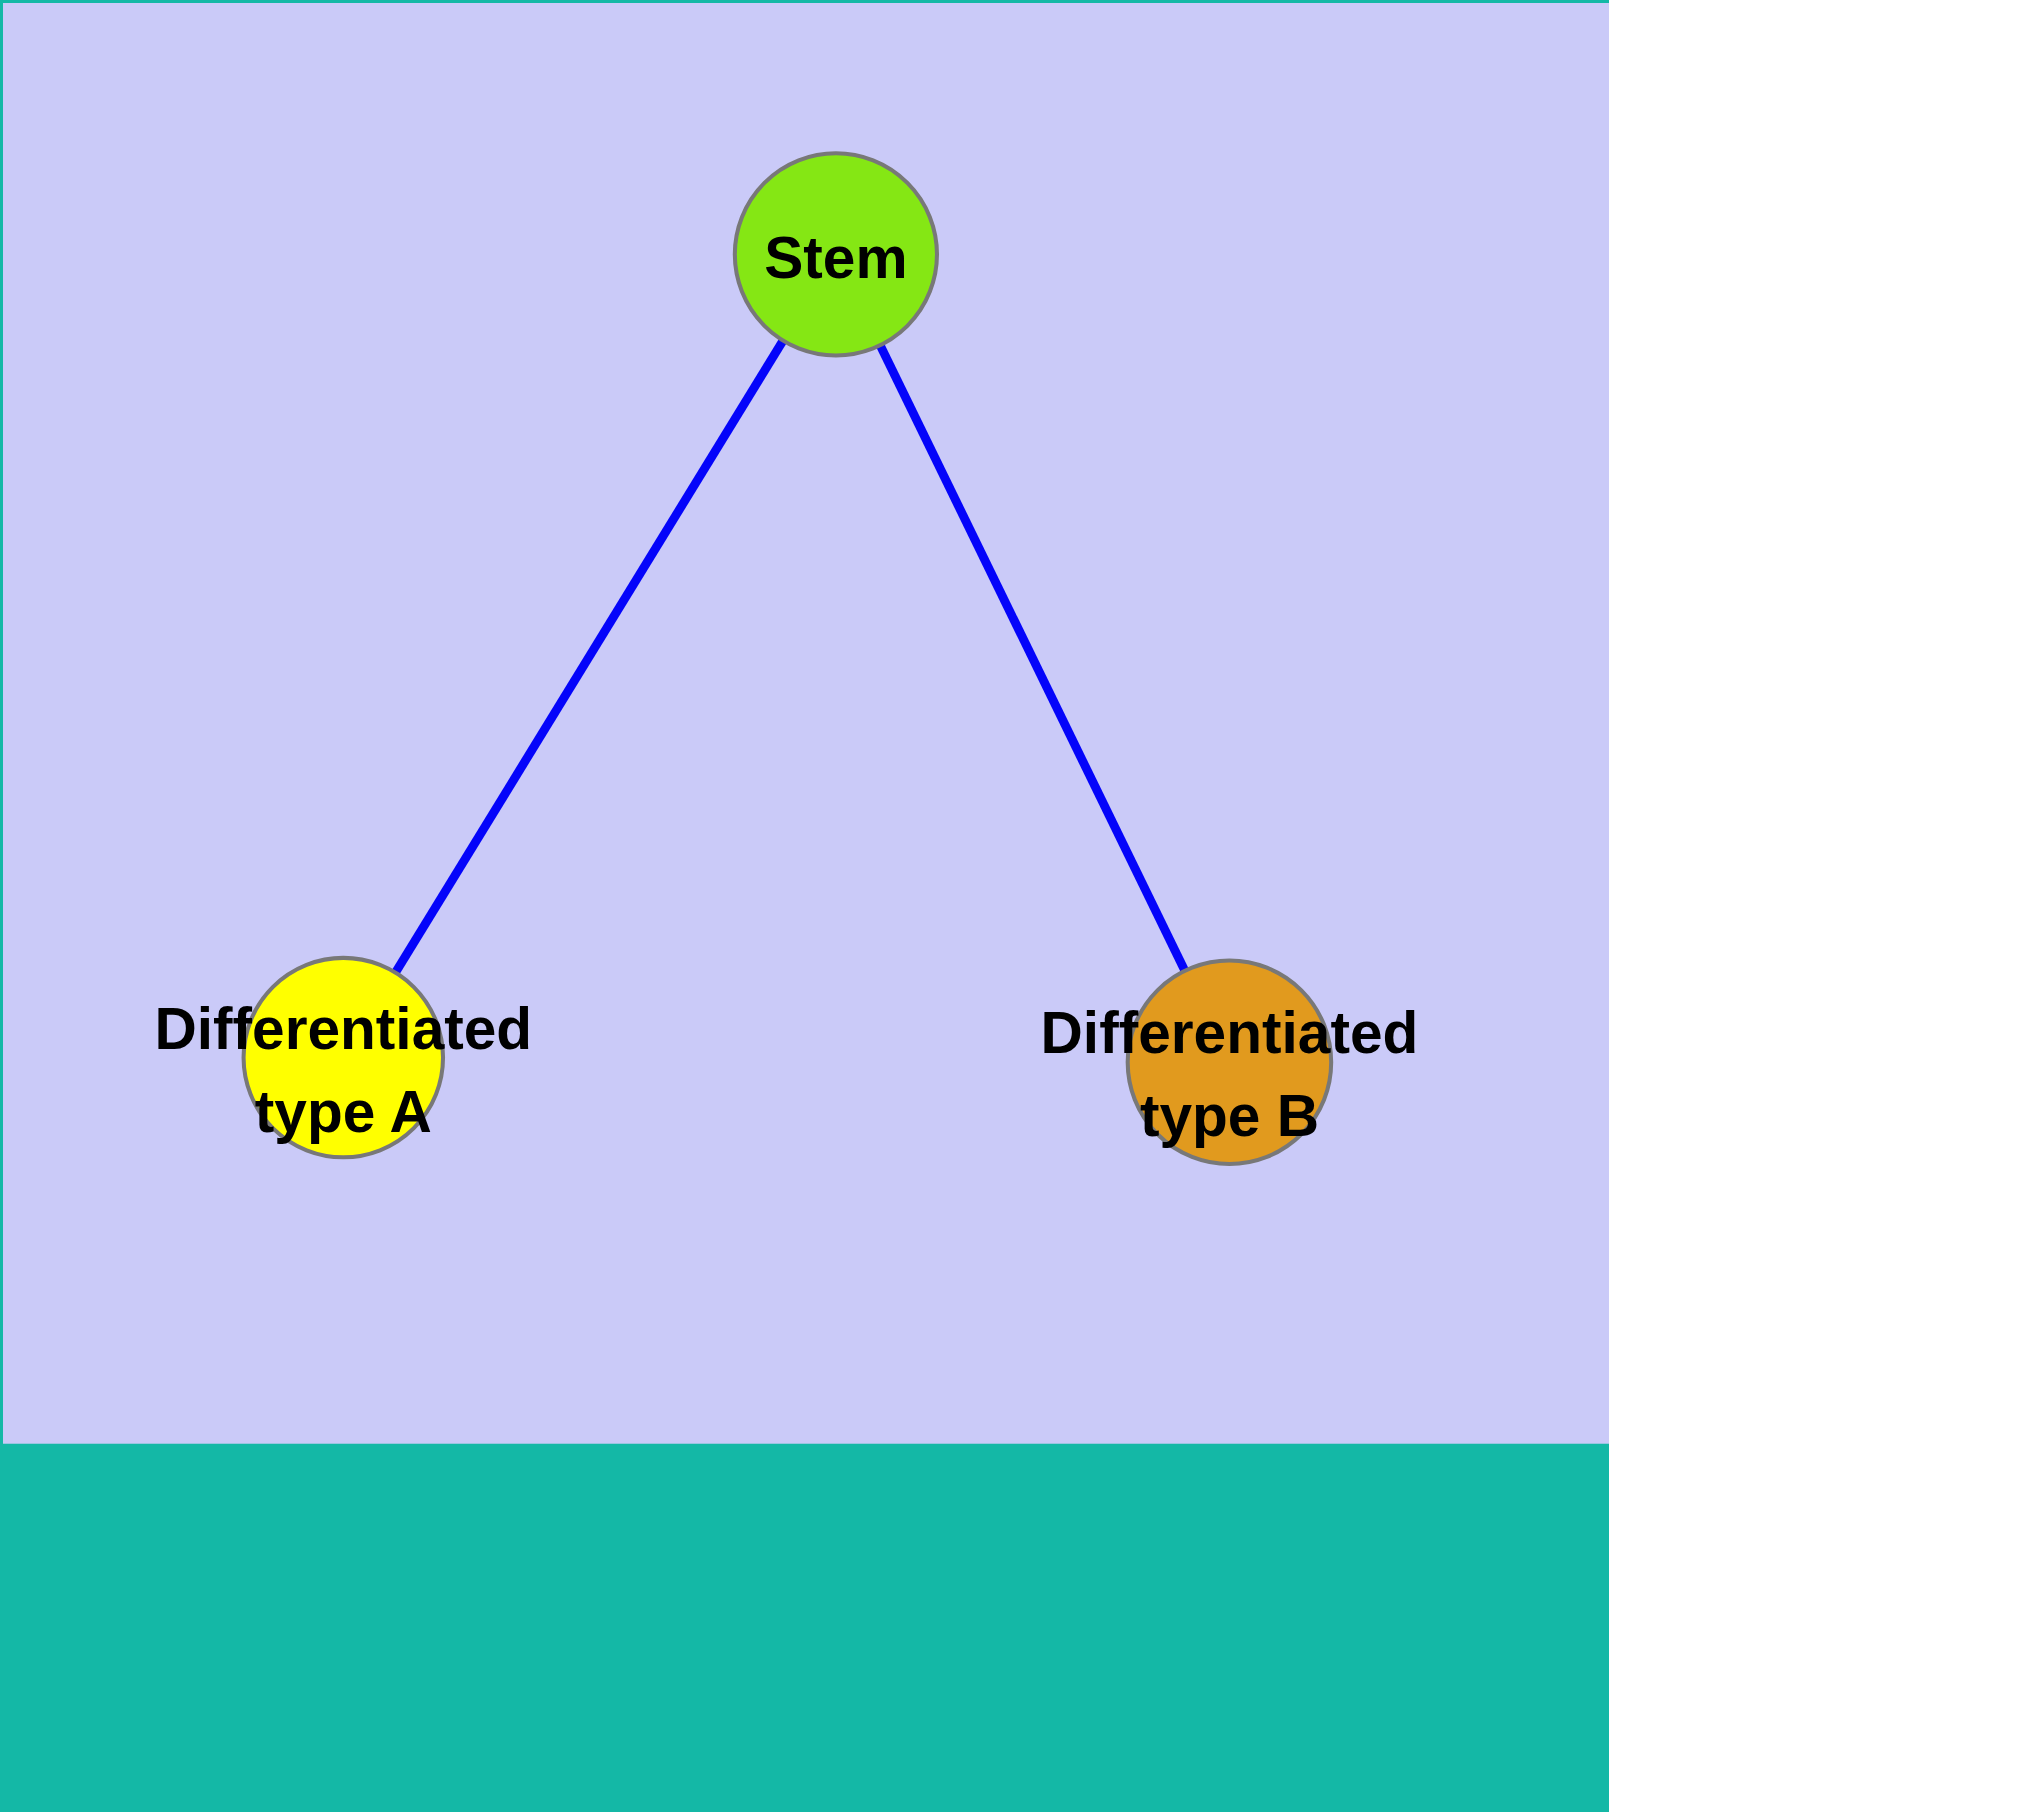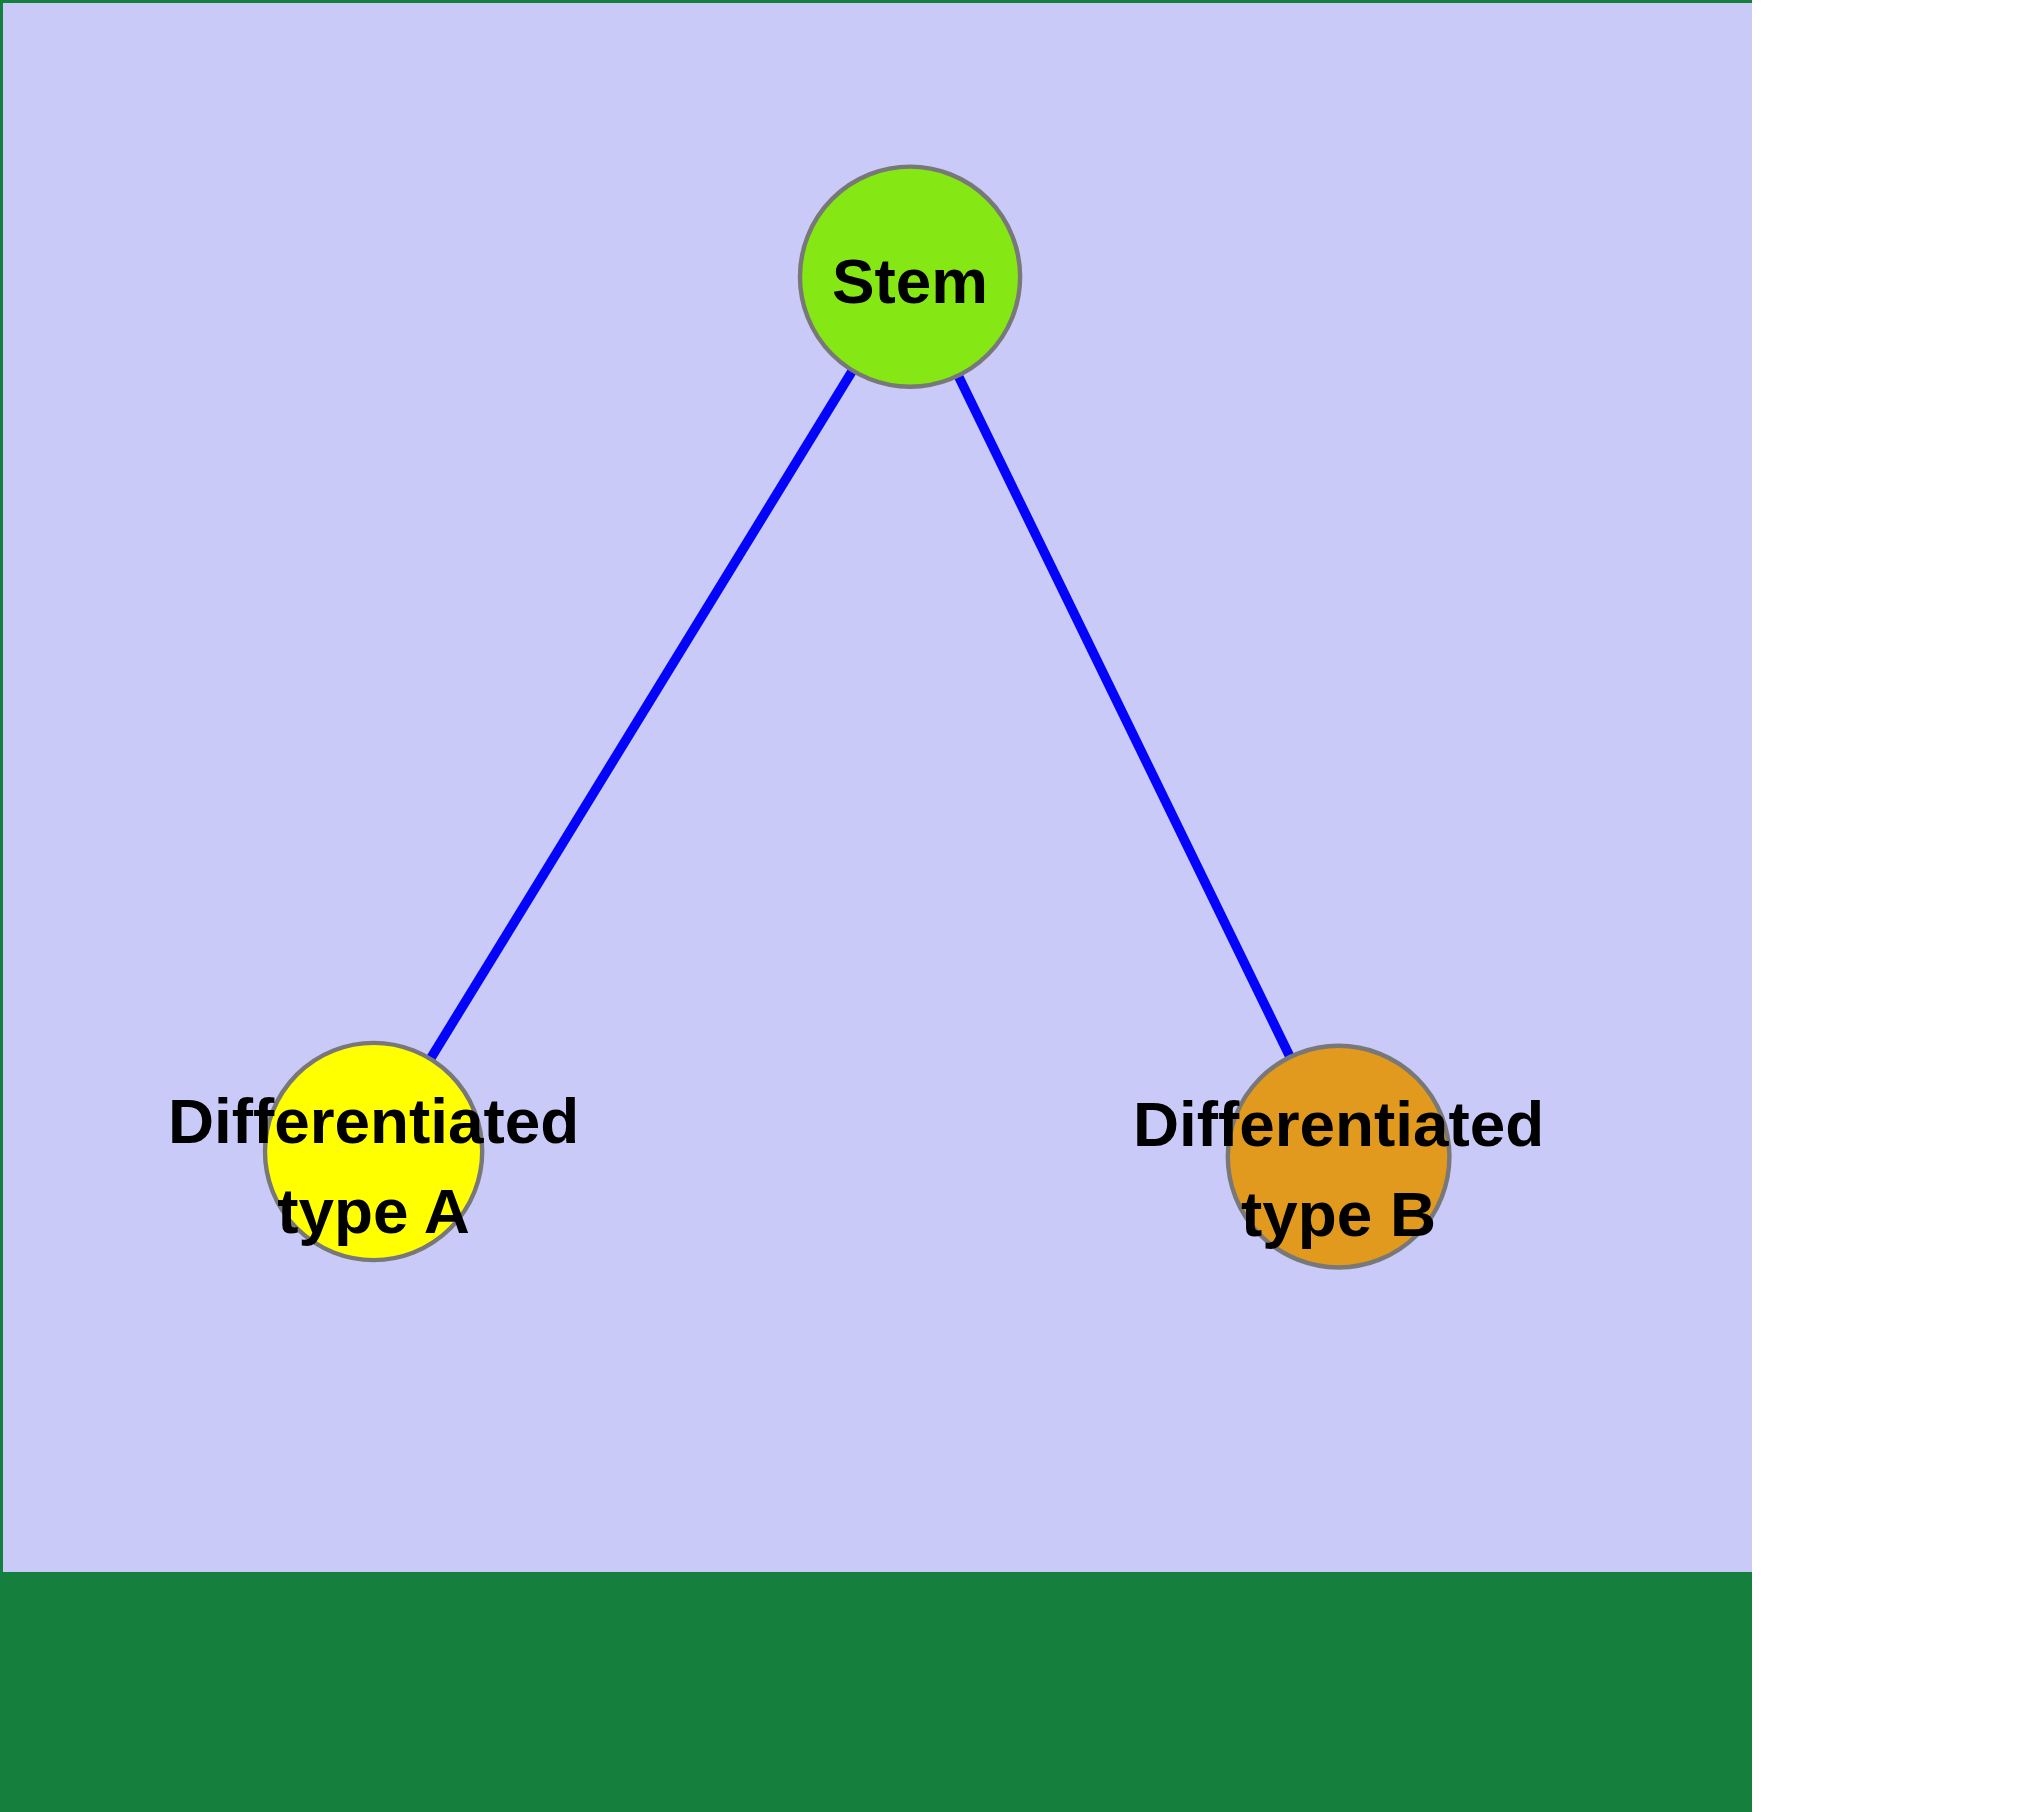--- a/index.html
+++ b/index.html
@@ -2,23 +2,23 @@
 <html style="font-size:13.6px"><head>
 <meta charset="utf-8">
 <style>
   html, body {
     margin: 0;
     padding: 0;
     background: #ffffff;
   }
   .stage {
     position: relative;
-    width: 1752px;
+    width: 1609px;
     height: 1812px;
-    background: #15803d;
+    background: #14b8a6;
     overflow: hidden;
     font-family: "Liberation Sans", "DejaVu Sans", sans-serif;
   }
   .graph-panel {
     position: absolute;
     left: 2.5px;
     top: 2.5px;
     right: 0;
     bottom: 0;
   }

